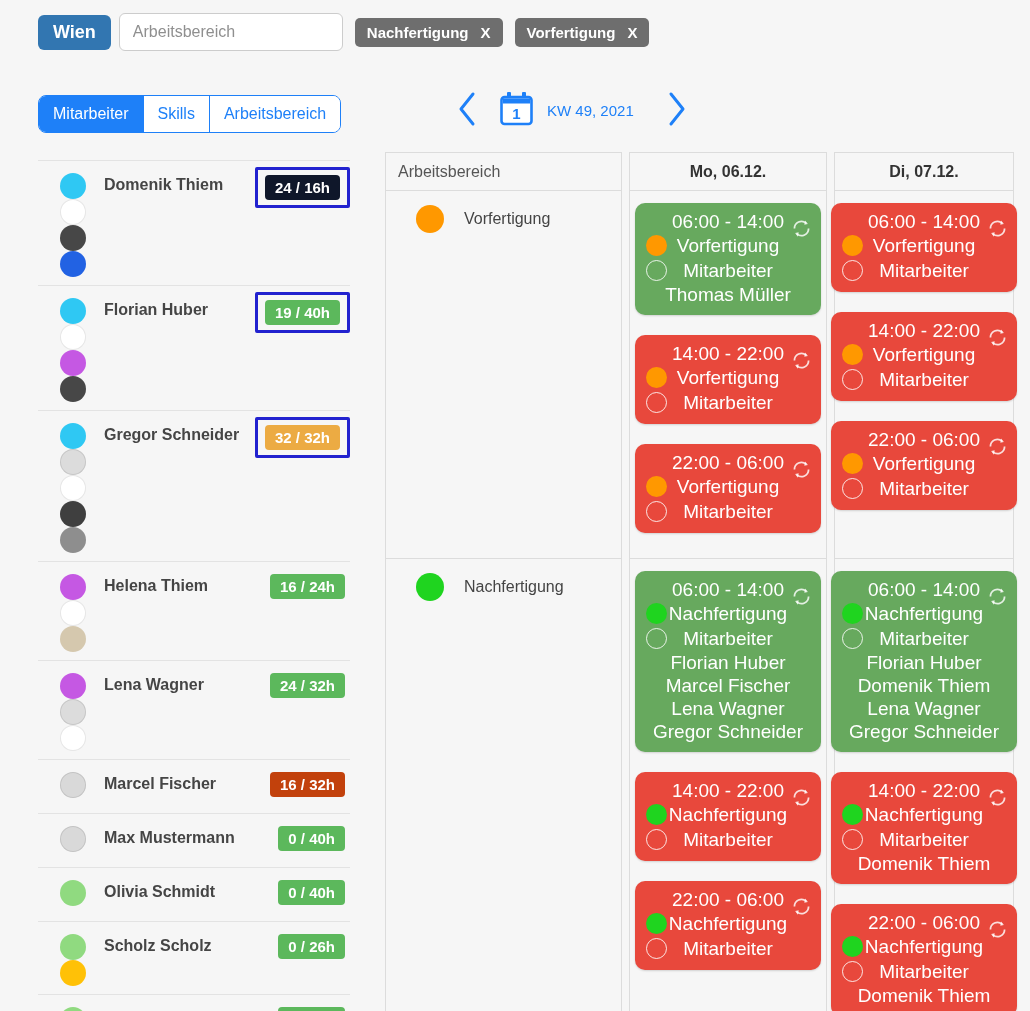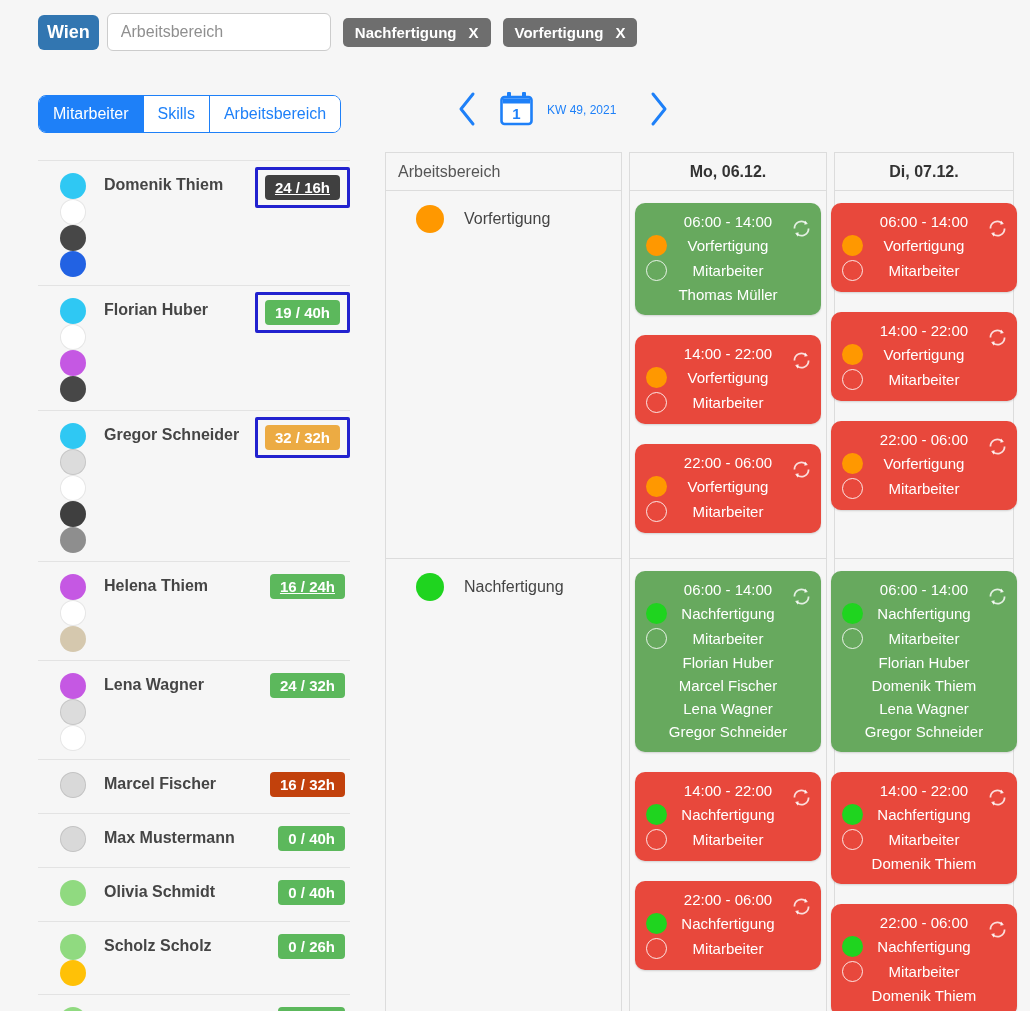--- a/index.html
+++ b/index.html
@@ -7,21 +7,21 @@
   body {
     font-family: "Liberation Sans", sans-serif;
     background:#f6f6f6; overflow:hidden;
   }
   .page { position:relative; width:1030px; height:1011px; overflow:hidden; }
 
   
   .topbar { position:absolute; left:38px; top:13px; display:flex; align-items:center; }
   .btn-wien {
     background:#3276b1; color:#fff; font-weight:bold; font-size:18px;
-    padding:7px 9px; border-radius:6px; border:none; cursor:pointer;
+    padding:7px 15px; border-radius:6px; border:none; cursor:pointer;
     font-family:inherit;
   }
   .search-input {
     margin-left:8px; width:224px; height:38px; border:1px solid #ccc; border-radius:6px;
     padding:0 13px; font-size:16px; color:#555; background:#fff; font-family:inherit; outline:none;
   }
   .search-input::placeholder { color:#8f8f8f; }
   .chip {
     margin-left:12px; background:#6e6e6e; color:#fff; border-radius:5px;
     padding:6px 12px; font-size:15px; font-weight:600; display:flex; align-items:center;
@@ -36,21 +36,21 @@
     padding:9px 14px; font-size:16px; color:#1e80f8; background:#fff; border:none;
     border-right:1px solid #1e80f8; cursor:pointer; font-family:inherit;
   }
   .tab:last-child { border-right:none; }
   .tab.active { background:#1e80f8; color:#fff; }
 
   
   .weeknav { position:absolute; left:452px; top:88px; display:flex; align-items:center; gap:16px; height:44px; }
   .nav-btn { background:none; border:none; cursor:pointer; padding:0 4px; display:flex; align-items:center; }
   .cal-btn { background:none; border:none; cursor:pointer; padding:0; display:flex; align-items:center; }
-  .week-label { color:#1e80f8; font-size:12px; margin-left:-4px; }
+  .week-label { color:#1e80f8; font-size:15px; margin-left:-4px; }
 
   
   .emp-list { position:absolute; left:38px; top:152px; width:312px; }
   .emp-row {
     border-top:1px solid #e3e3e3; display:flex; align-items:flex-start;
     padding:12px 0 8px 0; min-height:54px; cursor:pointer;
   }
   .emp-row:first-child { margin-top:8px; }
   .emp-dots { width:26px; margin-left:22px; display:flex; flex-direction:column; flex-shrink:0; }
   .skill-dot { width:26px; height:26px; border-radius:50%; }
@@ -77,21 +77,21 @@
   .grow { border-bottom:1px solid #dcdcdc; }
   .grow.r0 { height:368px; flex-shrink:0; }
   .grow.r1 { flex:1; border-bottom:none; }
   .area-head { display:flex; align-items:center; gap:20px; padding:14px 0 0 30px; }
   .area-dot-big { width:28px; height:28px; border-radius:50%; flex-shrink:0; }
   .area-label { font-size:16px; color:#444; }
 
   .day-cell { padding:12px 5px 10px 5px; display:flex; flex-direction:column; gap:20px; align-items:center; }
   .shift-card {
     width:186px; border-radius:10px; color:#fff; position:relative;
-    padding:7px 0 9px 0; text-align:center; font-size:15px; cursor:pointer;
+    padding:7px 0 9px 0; text-align:center; font-size:19px; cursor:pointer;
     box-shadow:0 1px 2px rgba(0,0,0,0.15);
   }
   .sc-time { line-height:23px; position:relative; }
   .sc-line { line-height:25px; position:relative; }
   .sc-dot {
     position:absolute; left:11px; top:2px; width:21px; height:21px; border-radius:50%;
   }
   .sc-dot.ring { background:transparent; border:1.5px solid rgba(255,255,255,0.85); }
   .sc-name { line-height:23px; }
   .refresh-wrap { position:absolute; top:6px; right:7px; width:25px; height:25px; }
@@ -155,21 +155,21 @@
 
   <div class="emp-list" id="emp-list">
       <div class="emp-row">
         <div class="emp-dots">
           <span class="skill-dot" style="background: rgb(47, 200, 243);"></span>
           <span class="skill-dot light" style="background: rgb(255, 255, 255);"></span>
           <span class="skill-dot" style="background: rgb(71, 71, 71);"></span>
           <span class="skill-dot" style="background: rgb(34, 98, 227);"></span>
         </div>
         <div class="emp-name">Domenik Thiem</div>
-        <span class="badge-wrap selected"><span class="emp-badge" style="background: #404040; text-decoration: underline;">24 / 16h</span></span>
+        <span class="badge-wrap selected"><span class="emp-badge" style="background: #0f172a;">24 / 16h</span></span>
       </div>
       <div class="emp-row">
         <div class="emp-dots">
           <span class="skill-dot" style="background: rgb(47, 200, 243);"></span>
           <span class="skill-dot light" style="background: rgb(255, 255, 255);"></span>
           <span class="skill-dot" style="background: rgb(197, 88, 227);"></span>
           <span class="skill-dot" style="background: rgb(71, 71, 71);"></span>
         </div>
         <div class="emp-name">Florian Huber</div>
         <span class="badge-wrap selected"><span class="emp-badge" style="background: rgb(92, 184, 92);">19 / 40h</span></span>
@@ -185,21 +185,21 @@
         <div class="emp-name">Gregor Schneider</div>
         <span class="badge-wrap selected"><span class="emp-badge" style="background: rgb(236, 171, 67);">32 / 32h</span></span>
       </div>
       <div class="emp-row">
         <div class="emp-dots">
           <span class="skill-dot" style="background: rgb(197, 88, 227);"></span>
           <span class="skill-dot light" style="background: rgb(255, 255, 255);"></span>
           <span class="skill-dot" style="background: rgb(213, 200, 174);"></span>
         </div>
         <div class="emp-name">Helena Thiem</div>
-        <span class="badge-wrap"><span class="emp-badge" style="background: rgb(92, 184, 92); text-decoration: underline;">16 / 24h</span></span>
+        <span class="badge-wrap"><span class="emp-badge" style="background: rgb(92, 184, 92);">16 / 24h</span></span>
       </div>
       <div class="emp-row">
         <div class="emp-dots">
           <span class="skill-dot" style="background: rgb(197, 88, 227);"></span>
           <span class="skill-dot light" style="background: rgb(220, 220, 220);"></span>
           <span class="skill-dot light" style="background: rgb(255, 255, 255);"></span>
         </div>
         <div class="emp-name">Lena Wagner</div>
         <span class="badge-wrap"><span class="emp-badge" style="background: rgb(92, 184, 92);">24 / 32h</span></span>
       </div>

